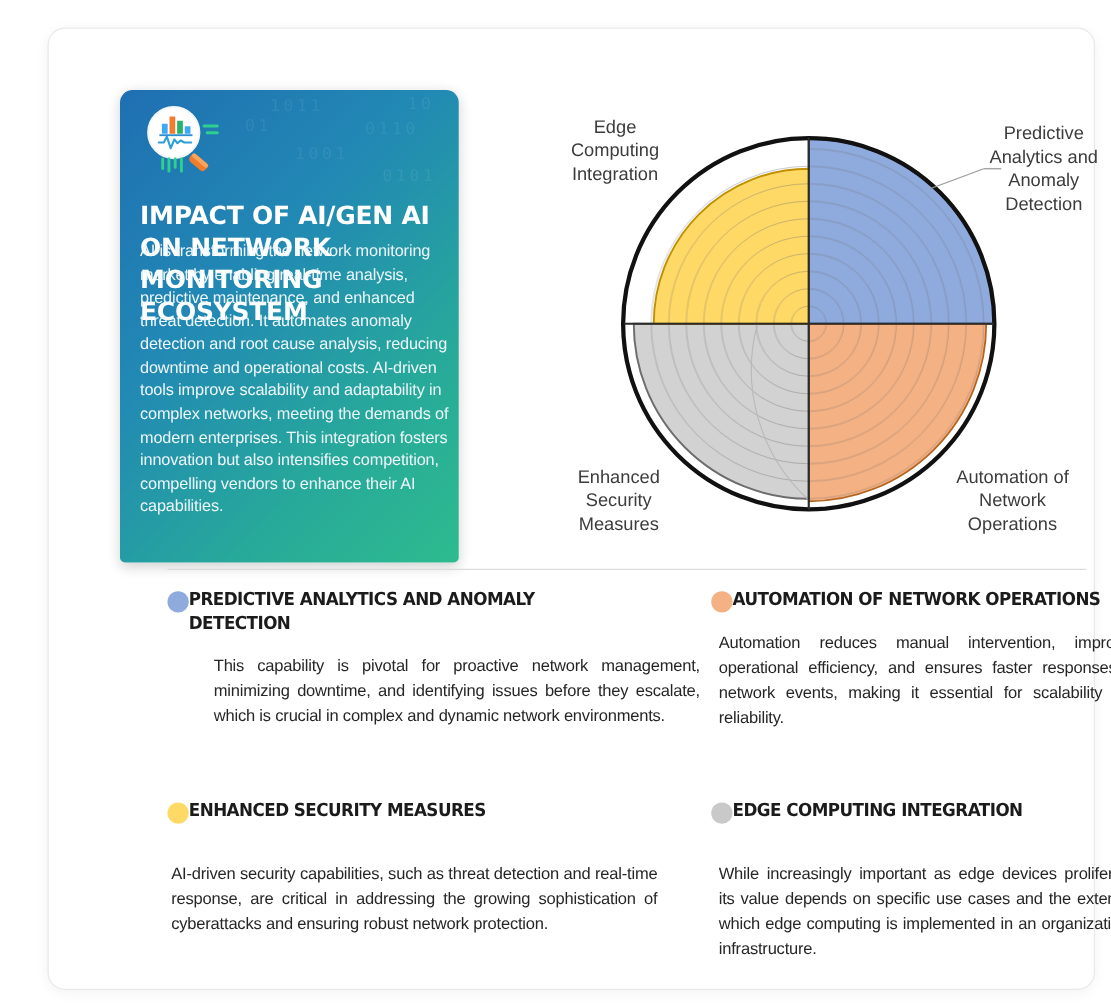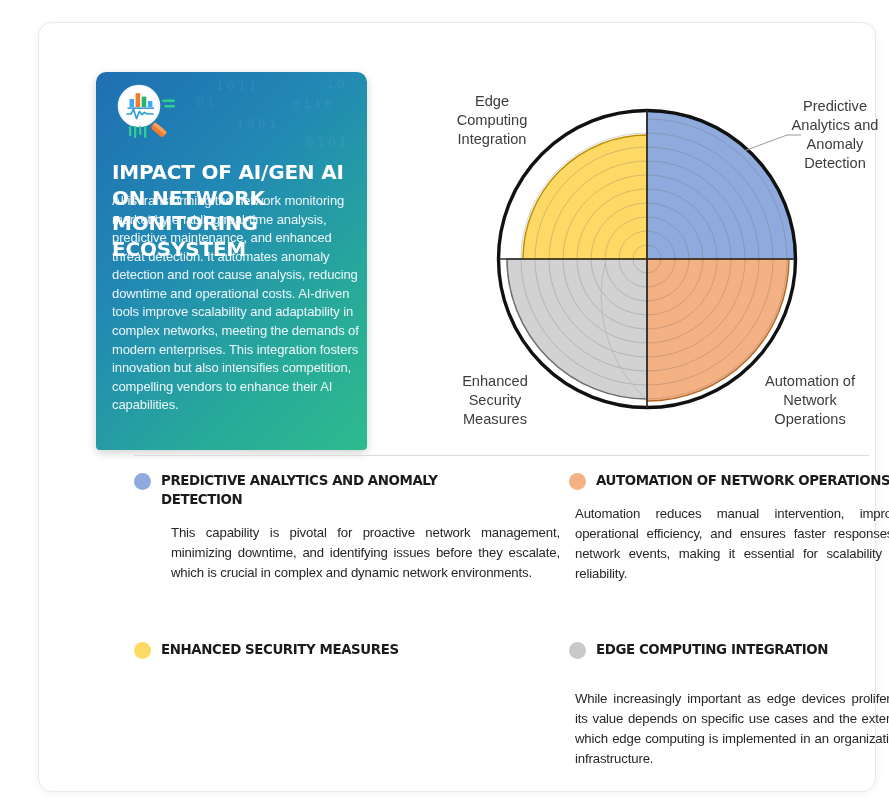--- a/index.html
+++ b/index.html
@@ -123,21 +123,20 @@
   
   .legend-block { position: absolute; }
   #legend-0 { left: 95px;  top: 448px; width: 400px; }
   #legend-1 { left: 530px; top: 448px; width: 345px; }
   #legend-2 { left: 95px;  top: 617px; width: 400px; }
   #legend-3 { left: 530px; top: 617px; width: 345px; }
 
   .legend-head {
     display: flex;
     align-items: flex-start;
-    gap: 10px;
   }
   .legend-dot {
     flex: 0 0 auto;
     width: 17px;
     height: 17px;
     border-radius: 50%;
     margin-top: 2px;
   }
   .legend-title {
     font-family: "DejaVu Sans", sans-serif;
@@ -337,20 +336,21 @@
       <span class="legend-title">AUTOMATION OF NETWORK OPERATIONS</span>
     </div>
     <div class="legend-desc">Automation reduces manual intervention, improves operational efficiency, and ensures faster responses to network events, making it essential for scalability and reliability.</div>
   </div>
 
   <div class="legend-block" id="legend-2">
     <div class="legend-head">
       <span class="legend-dot" style="background:#ffd966"></span>
       <span class="legend-title">ENHANCED SECURITY MEASURES</span>
     </div>
+    <div class="legend-desc">AI-driven security capabilities, such as threat detection and real-time response, are critical in addressing the growing sophistication of cyberattacks and ensuring robust network protection.</div>
   </div>
 
   <div class="legend-block" id="legend-3">
     <div class="legend-head">
       <span class="legend-dot" style="background:#c9c9c9"></span>
       <span class="legend-title">EDGE COMPUTING INTEGRATION</span>
     </div>
     <div class="legend-desc">While increasingly important as edge devices proliferate, its value depends on specific use cases and the extent to which edge computing is implemented in an organization's infrastructure.</div>
   </div>
 

